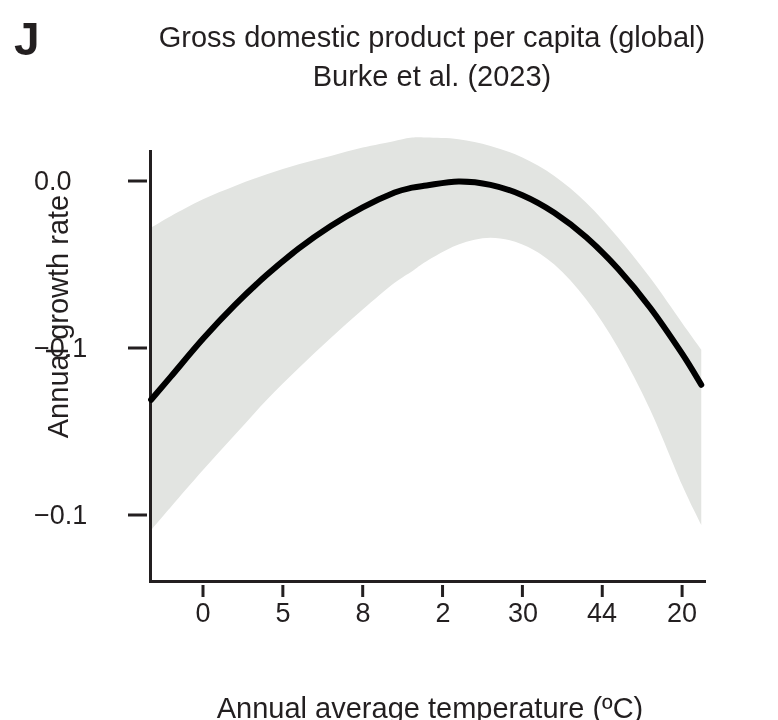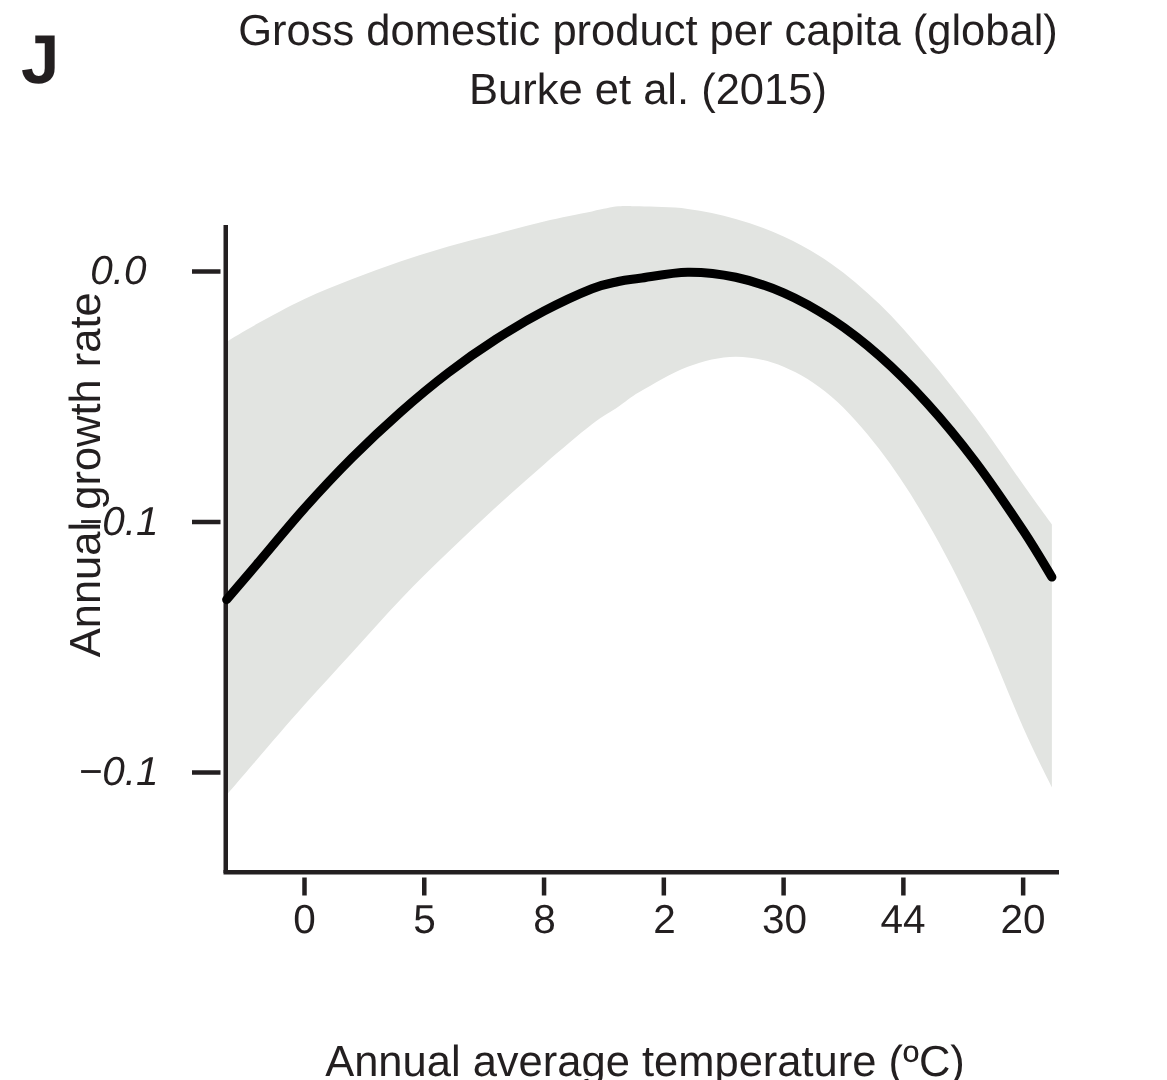--- a/index.html
+++ b/index.html
@@ -27,21 +27,21 @@
     top: 16px;
     font-size: 46px;
     font-weight: bold;
     letter-spacing: -1px;
     line-height: 1;
     color: #231f20;
   }
   .titles {
     position: absolute;
     left: 96px;
-    top: 2px;
+    top: 18px;
     width: 672px;
     text-align: center;
   }
   .title-line {
     font-size: 29px;
     line-height: 1.33;
     color: #231f20;
     white-space: nowrap;
   }
   .ylabel {
@@ -62,25 +62,24 @@
     width: 620px;
     text-align: center;
     font-size: 29px;
     color: #231f20;
     margin-top: 48px;
   }
   .ytick-label {
     position: absolute;
     right: 0;
     width: 90px;
-    text-align: center;
+    text-align: left;
     font-size: 27px;
     color: #231f20;
     transform: translateY(-50%);
-    font-style: italic;
   }
   .ytick-wrap {
     position: absolute;
     left: 0;
     top: 0;
     width: 124px;
     height: 720px;
   }
   .xtick-label {
     position: absolute;
@@ -95,21 +94,21 @@
 </style>
 </head>
 <body>
 
 <div id="figure">
 
   <div class="panel-letter">J</div>
 
   <div class="titles">
     <div class="title-line">Gross domestic product per capita (global)</div>
-    <div class="title-line">Burke et al. (2015)</div>
+    <div class="title-line">Burke et al. (2023)</div>
   </div>
 
   <div class="ylabel">Annual growth rate</div>
   <div class="xlabel">Annual average temperature (ºC)</div>
 
   <div class="ytick-wrap">
     <div class="ytick-label" style="top:181px">0.0</div>
     <div class="ytick-label" style="top:348px">−0.1</div>
     <div class="ytick-label" style="top:515px">−0.1</div>
   </div>

